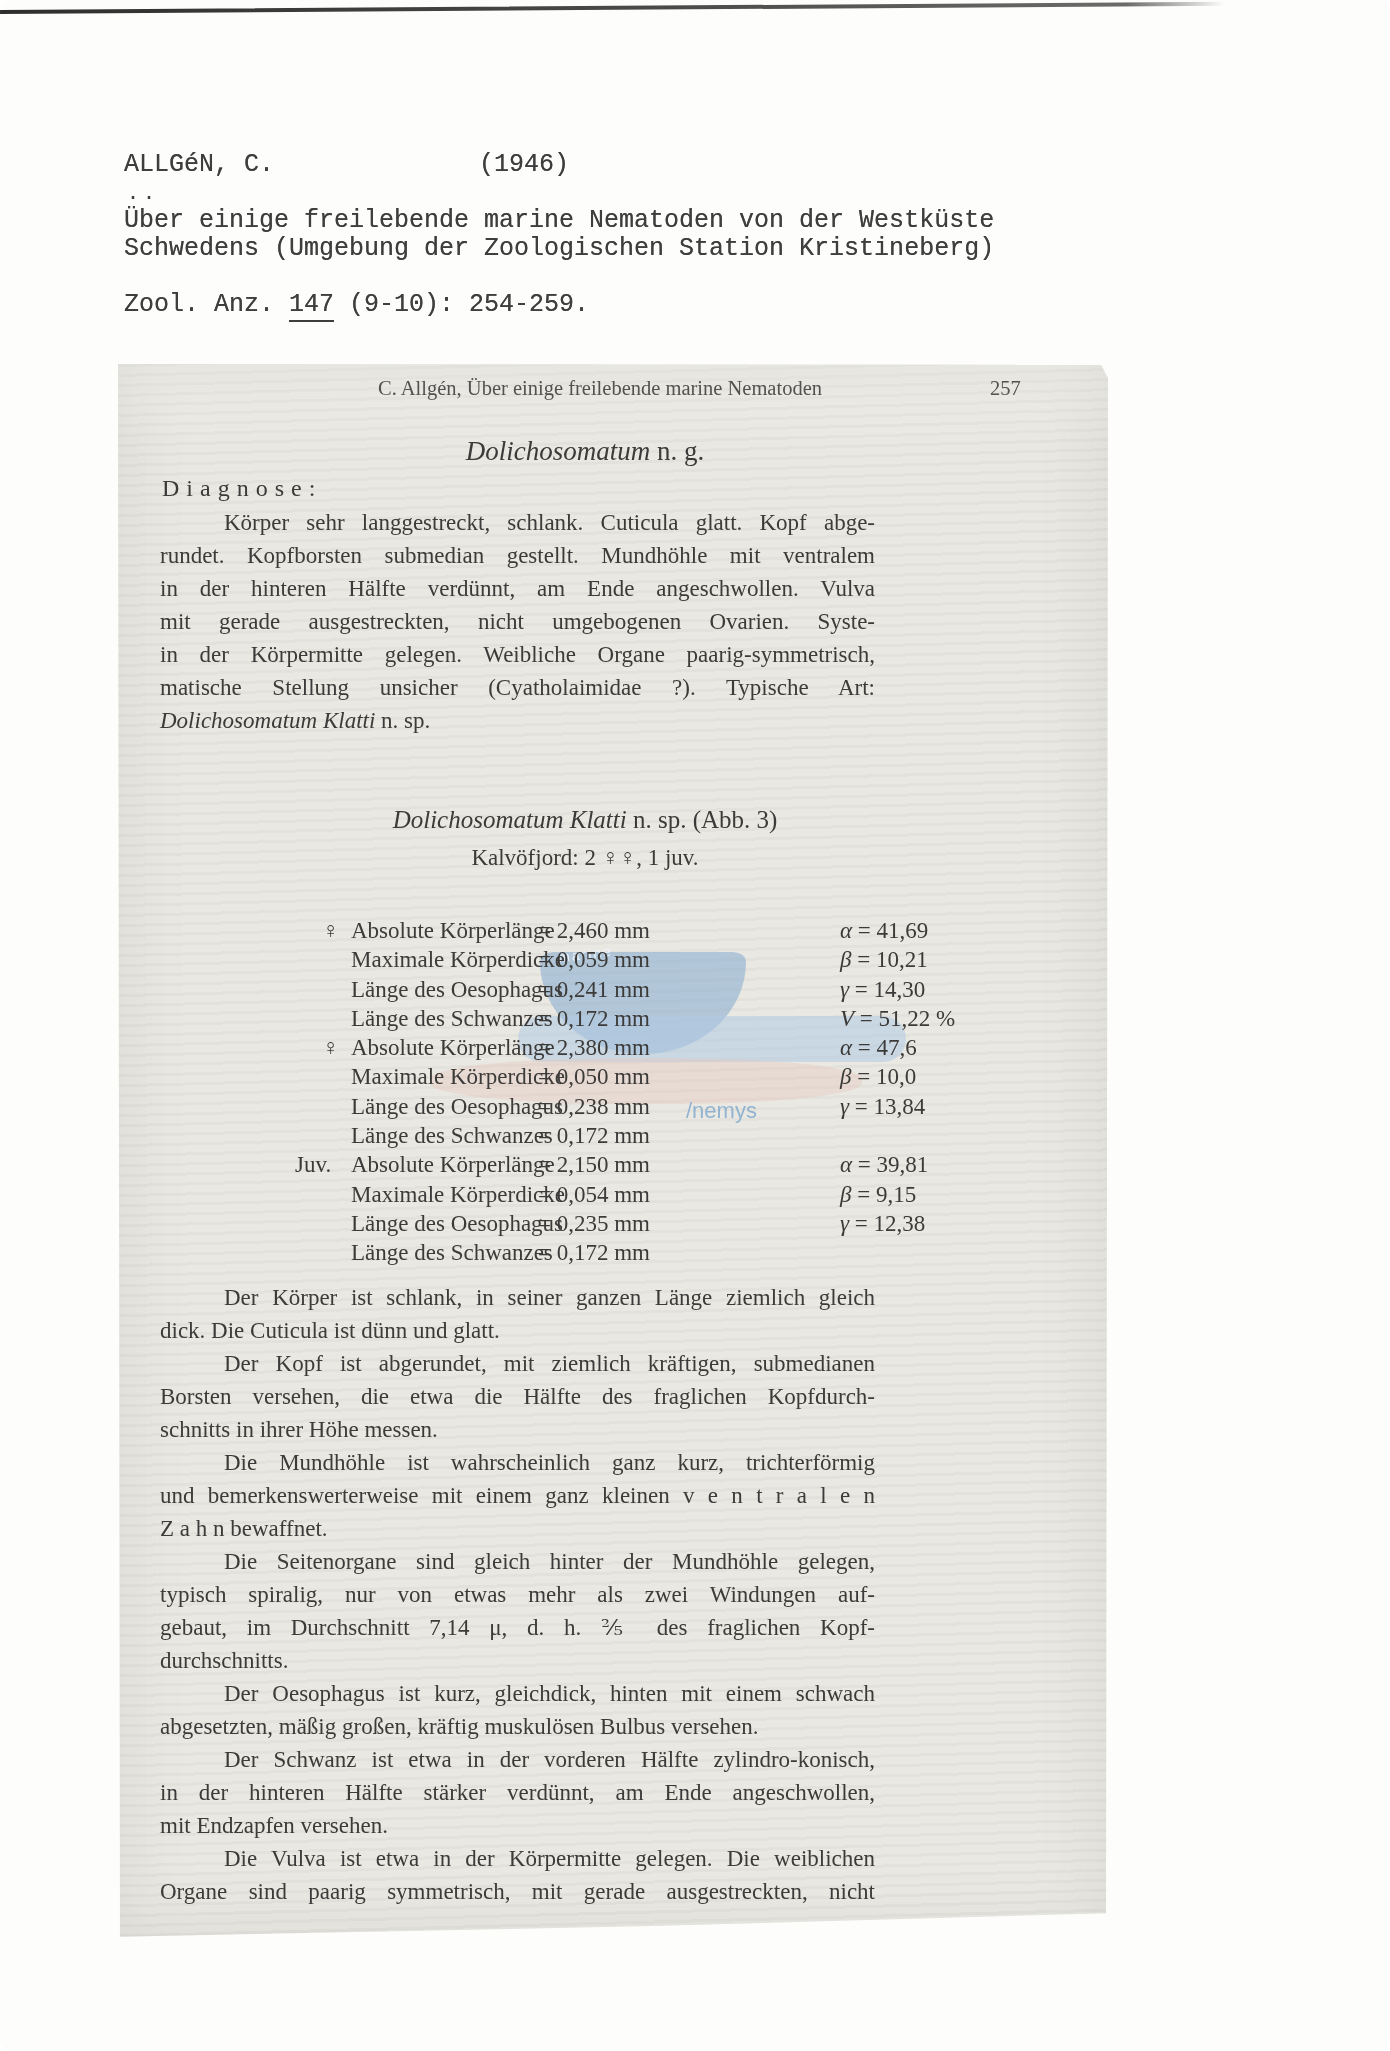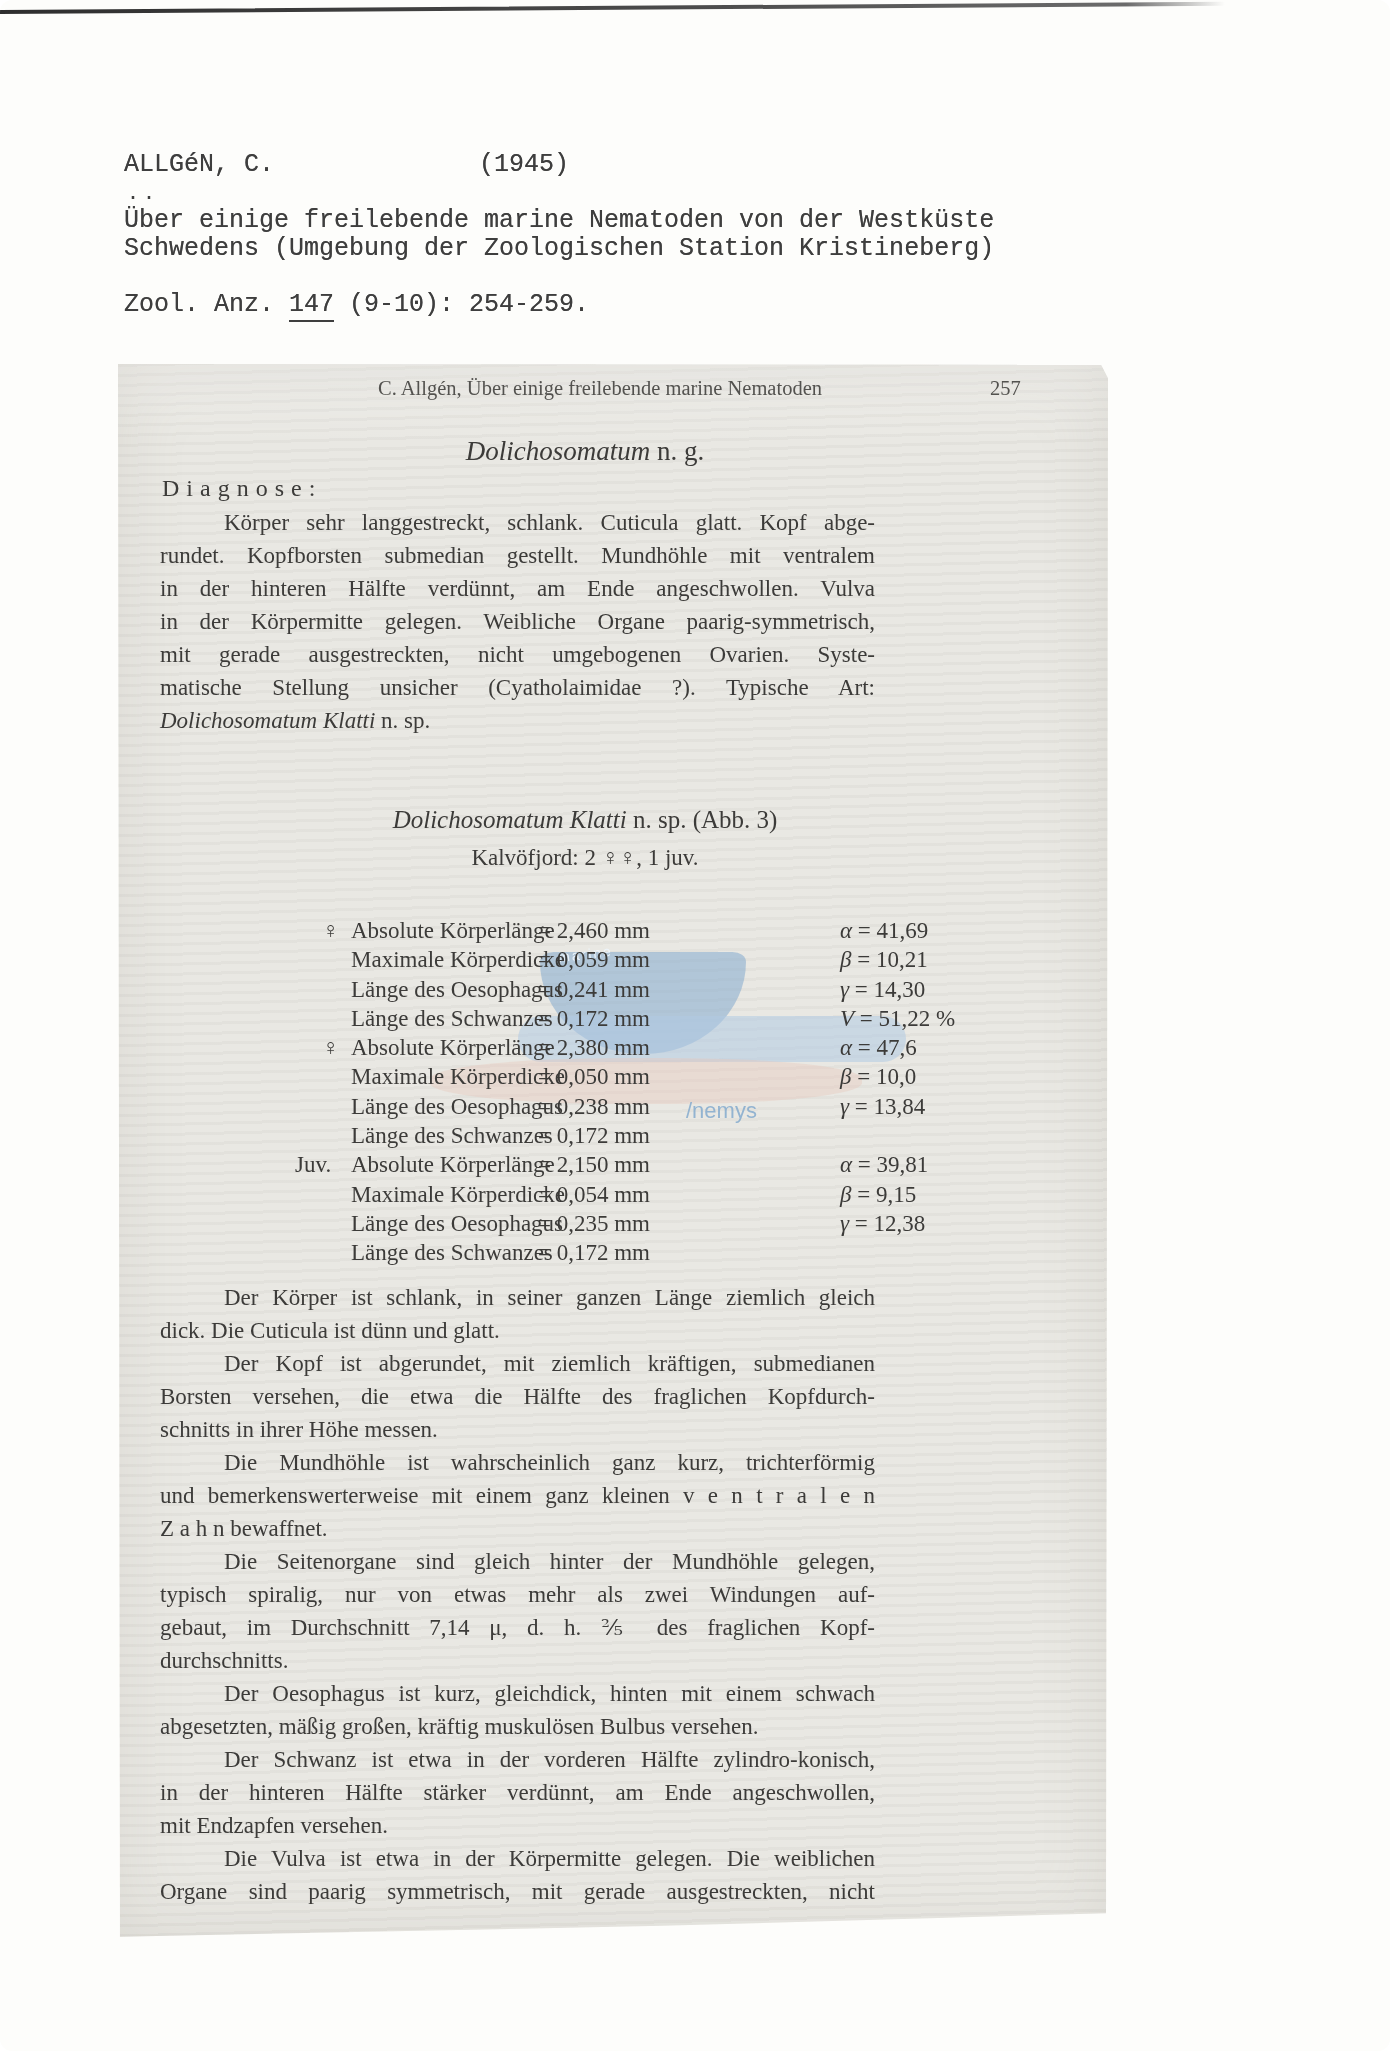--- a/index.html
+++ b/index.html
@@ -63,21 +63,21 @@
 </style>
 </head>
 <body>
 
 <div class="page">
 
   <div class="top-line"></div>
 
   <header class="typed">
     <span class="t-author">ALLGéN, C.</span>
-    <span class="t-year">(1945)</span>
+    <span class="t-year">(1946)</span>
     <span class="t-umlaut">··</span>
     <span class="t-line1">Über einige freilebende marine Nematoden von der Westküste</span>
     <span class="t-line2">Schwedens (Umgebung der Zoologischen Station Kristineberg)</span>
     <span class="t-journal"><span>Zool. Anz. </span><span class="uline">147</span><span> (9-10): 254-259.</span></span>
   </header>
 
   <section class="scan">
 
     <div class="wm wm-shield"></div>
     <div class="wm wm-wing"></div>
@@ -91,22 +91,22 @@
     </div>
 
     <div class="txt genus-h"><i>Dolichosomatum</i><span> n. g.</span></div>
 
     <div class="txt diagnose-label">Diagnose:</div>
 
     <div class="txt diagnose" id="diagnose">
         <div class="tline jl ind"><span>Körper sehr langgestreckt, schlank. Cuticula glatt. Kopf abge-</span></div>
         <div class="tline jl"><span>rundet. Kopfborsten submedian gestellt. Mundhöhle mit ventralem</span></div>
         <div class="tline jl"><span>in der hinteren Hälfte verdünnt, am Ende angeschwollen. Vulva</span></div>
+        <div class="tline jl"><span>mit gerade ausgestreckten, nicht umgebogenen Ovarien. Syste-</span></div>
         <div class="tline jl"><span>in der Körpermitte gelegen. Weibliche Organe paarig-symmetrisch,</span></div>
-        <div class="tline jl"><span>mit gerade ausgestreckten, nicht umgebogenen Ovarien. Syste-</span></div>
         <div class="tline jl"><span>matische Stellung unsicher (Cyatholaimidae ?). Typische Art:</span></div>
         <div class="tline"><span class="it">Dolichosomatum Klatti</span><span> n. sp.</span></div>
       </div>
 
     <div class="txt species-h"><i>Dolichosomatum Klatti</i><span> n. sp. (Abb. 3)</span></div>
 
     <div class="txt locality">Kalvöfjord: 2 ♀♀, 1 juv.</div>
 
 
     <div class="txt meas" id="measurements">

